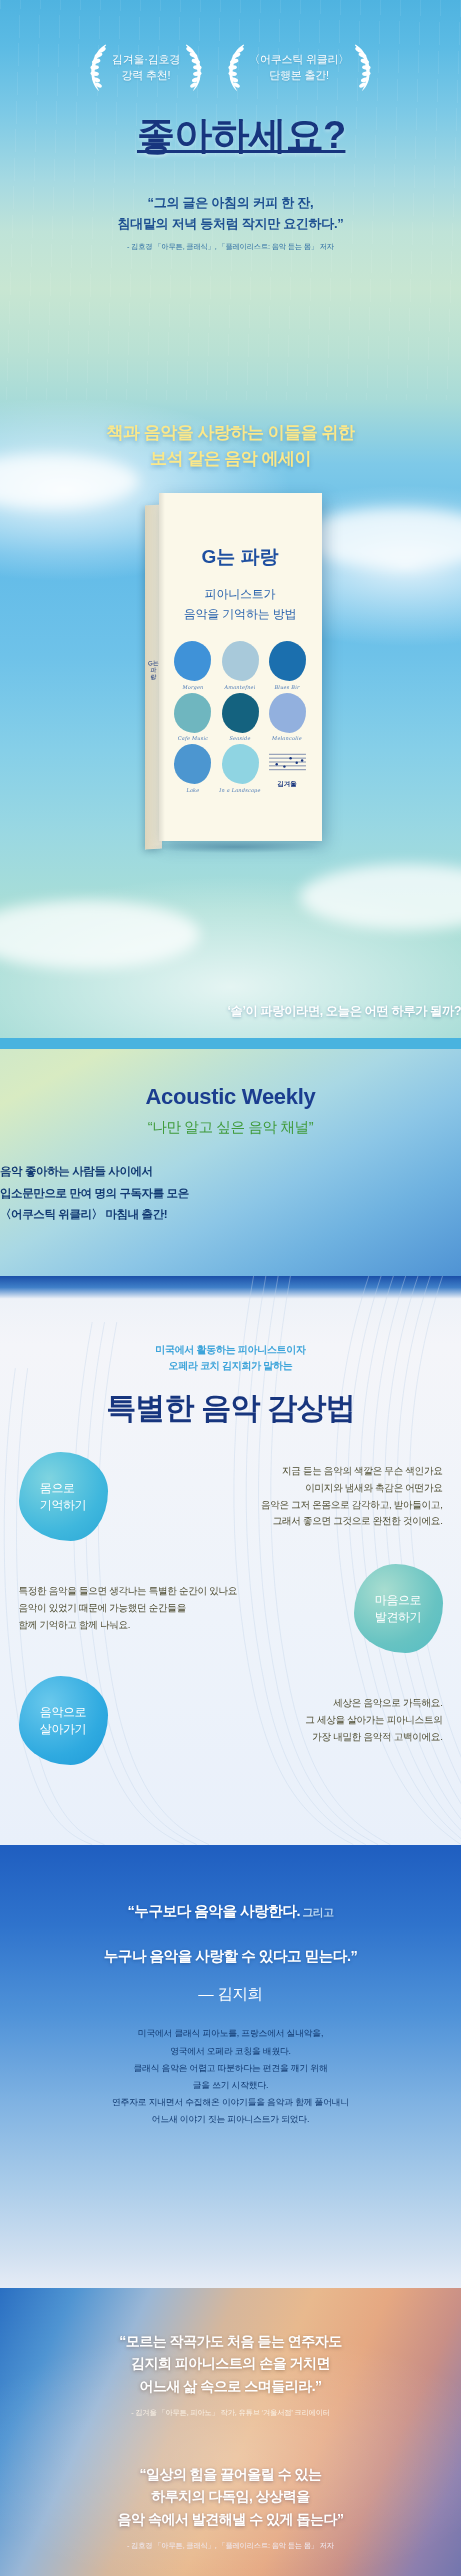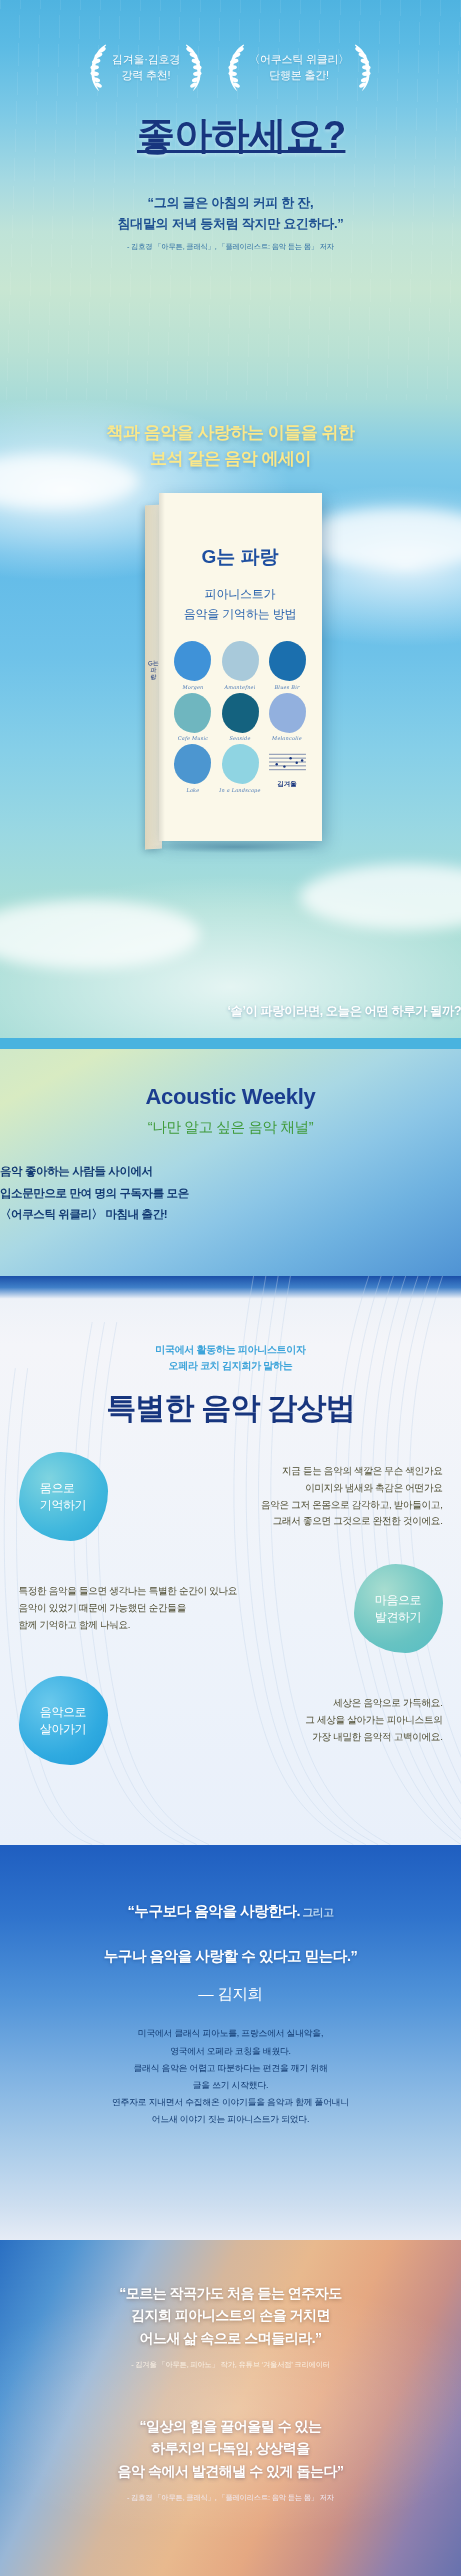--- a/index.html
+++ b/index.html
@@ -353,21 +353,21 @@
     line-height: 1.75;
     letter-spacing: -0.3px;
     white-space: pre-line;
   }
   .m-item:not(.right) .m-text { text-align: right; }
   .m-item.right .m-text { text-align: left; }
 
   
   .sec-bio {
     position: relative;
-    height: 395px;
+    height: 443px;
     background:
       linear-gradient(to bottom,
         #1f5ec0 0%,
         #2f73cc 18%,
         #4f92d8 38%,
         #7fb2e2 58%,
         #a8cbe9 76%,
         #cfdff0 92%,
         #e6ecf6 100%);
     overflow: hidden;

